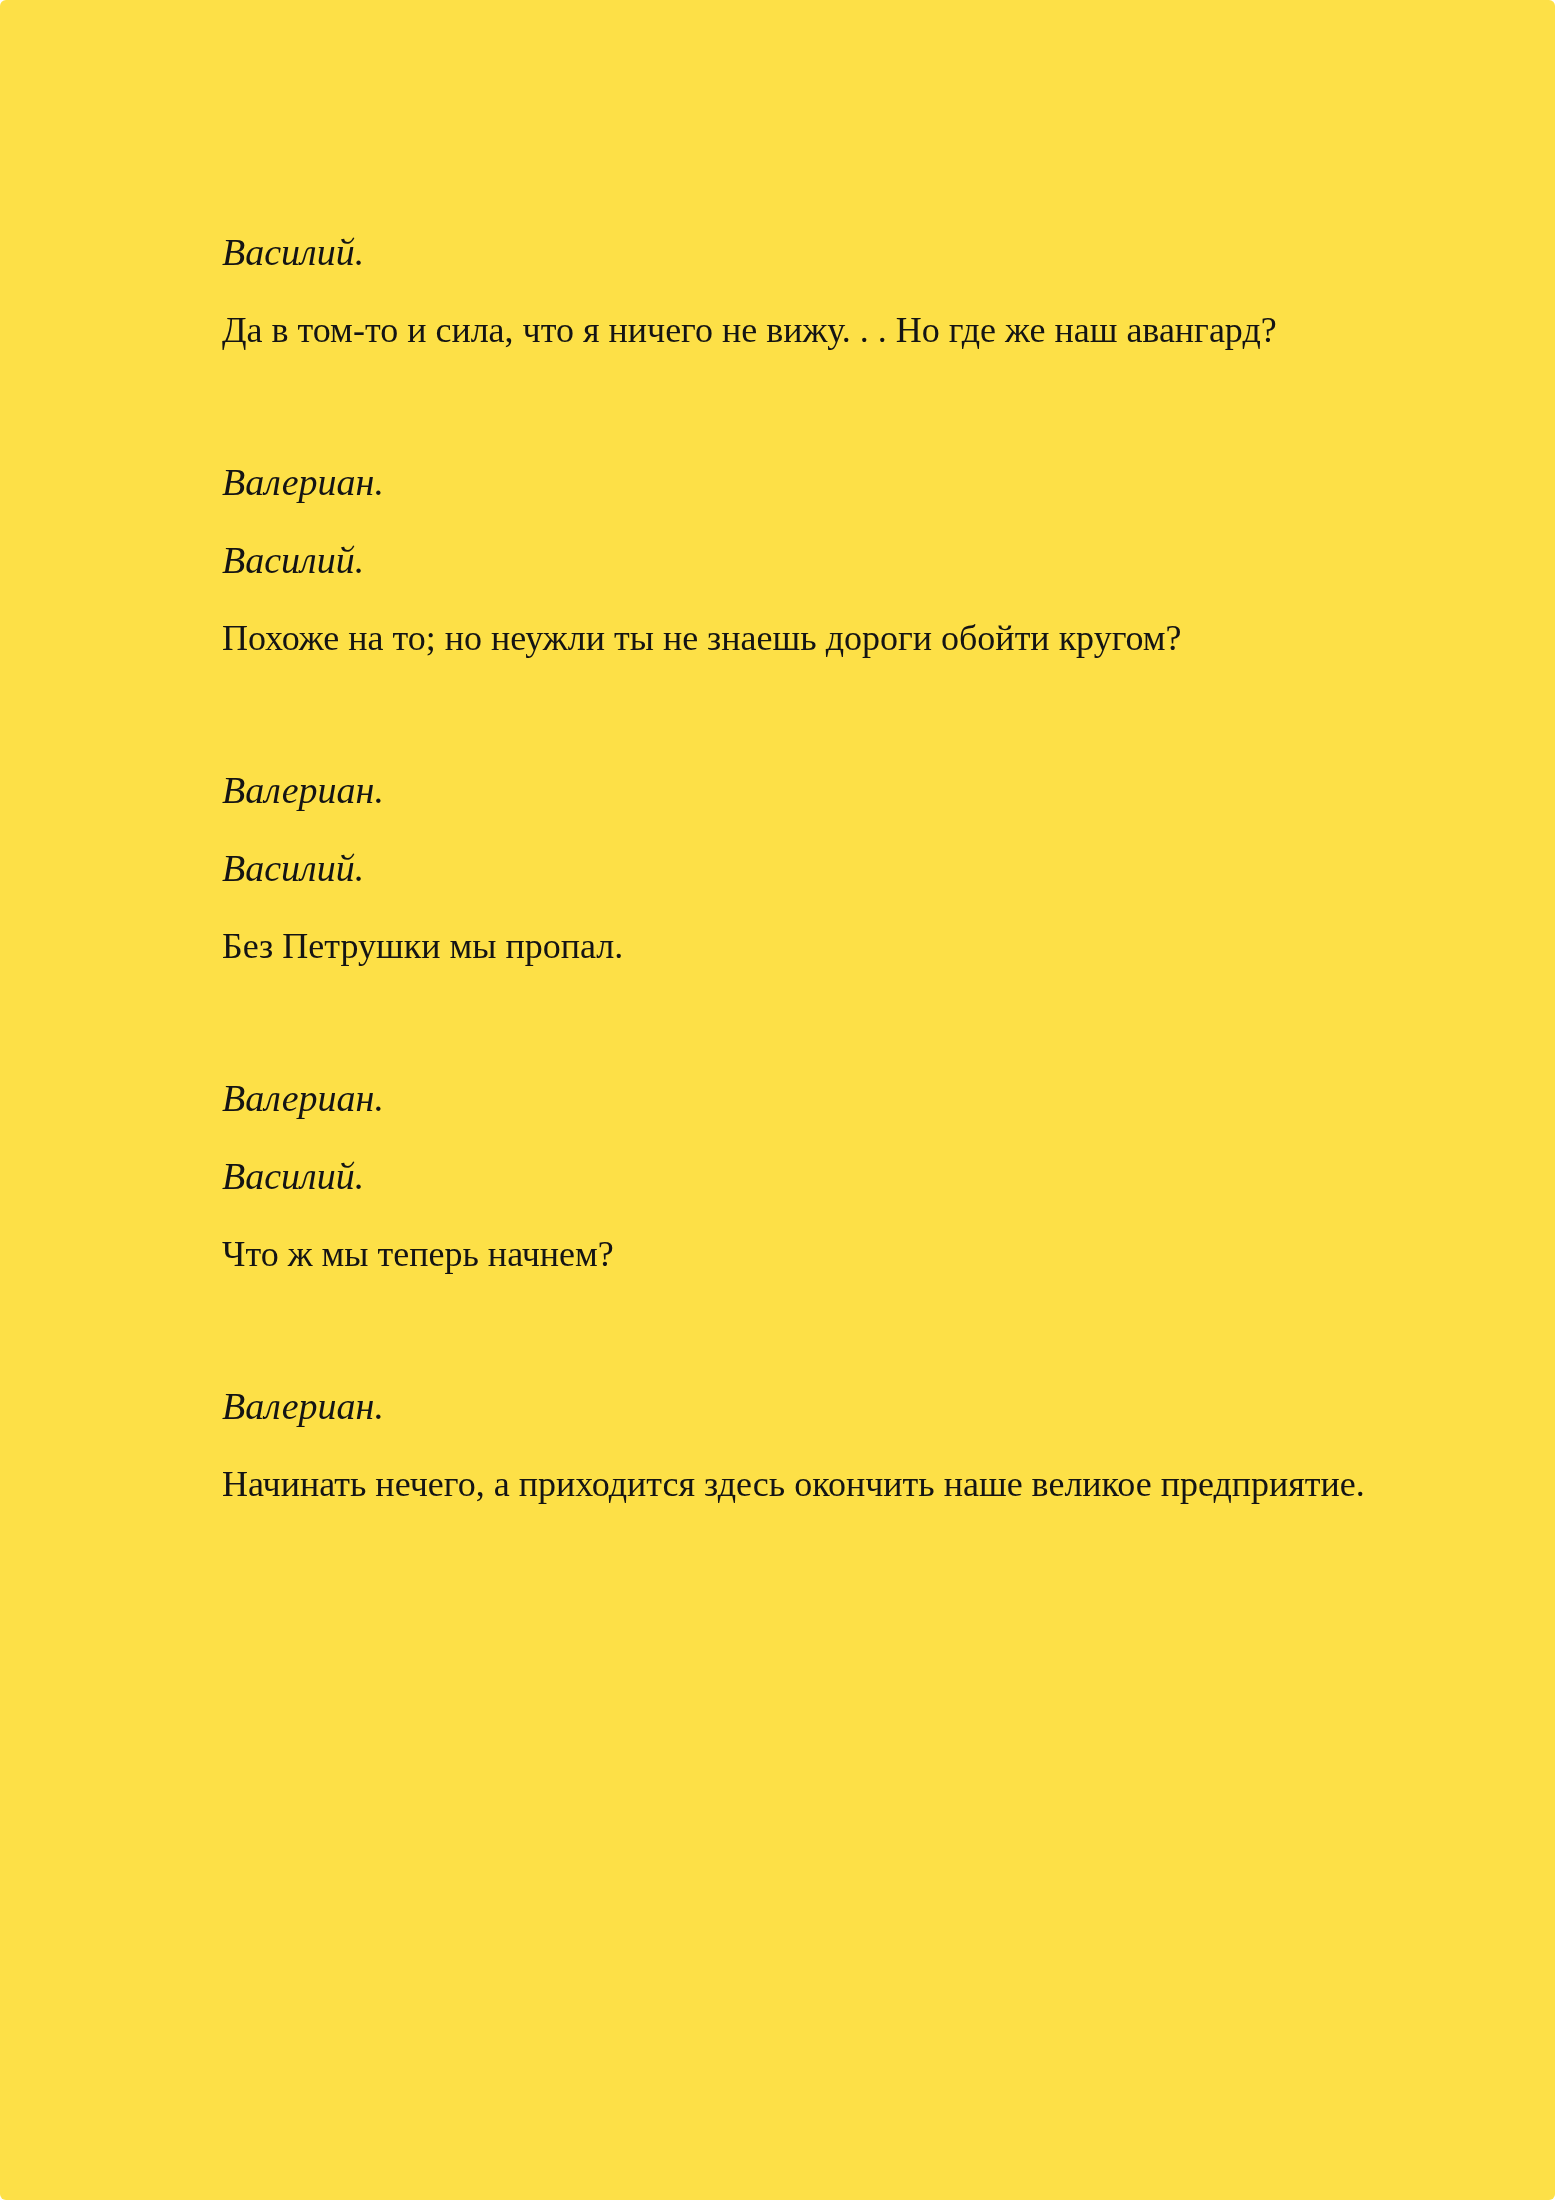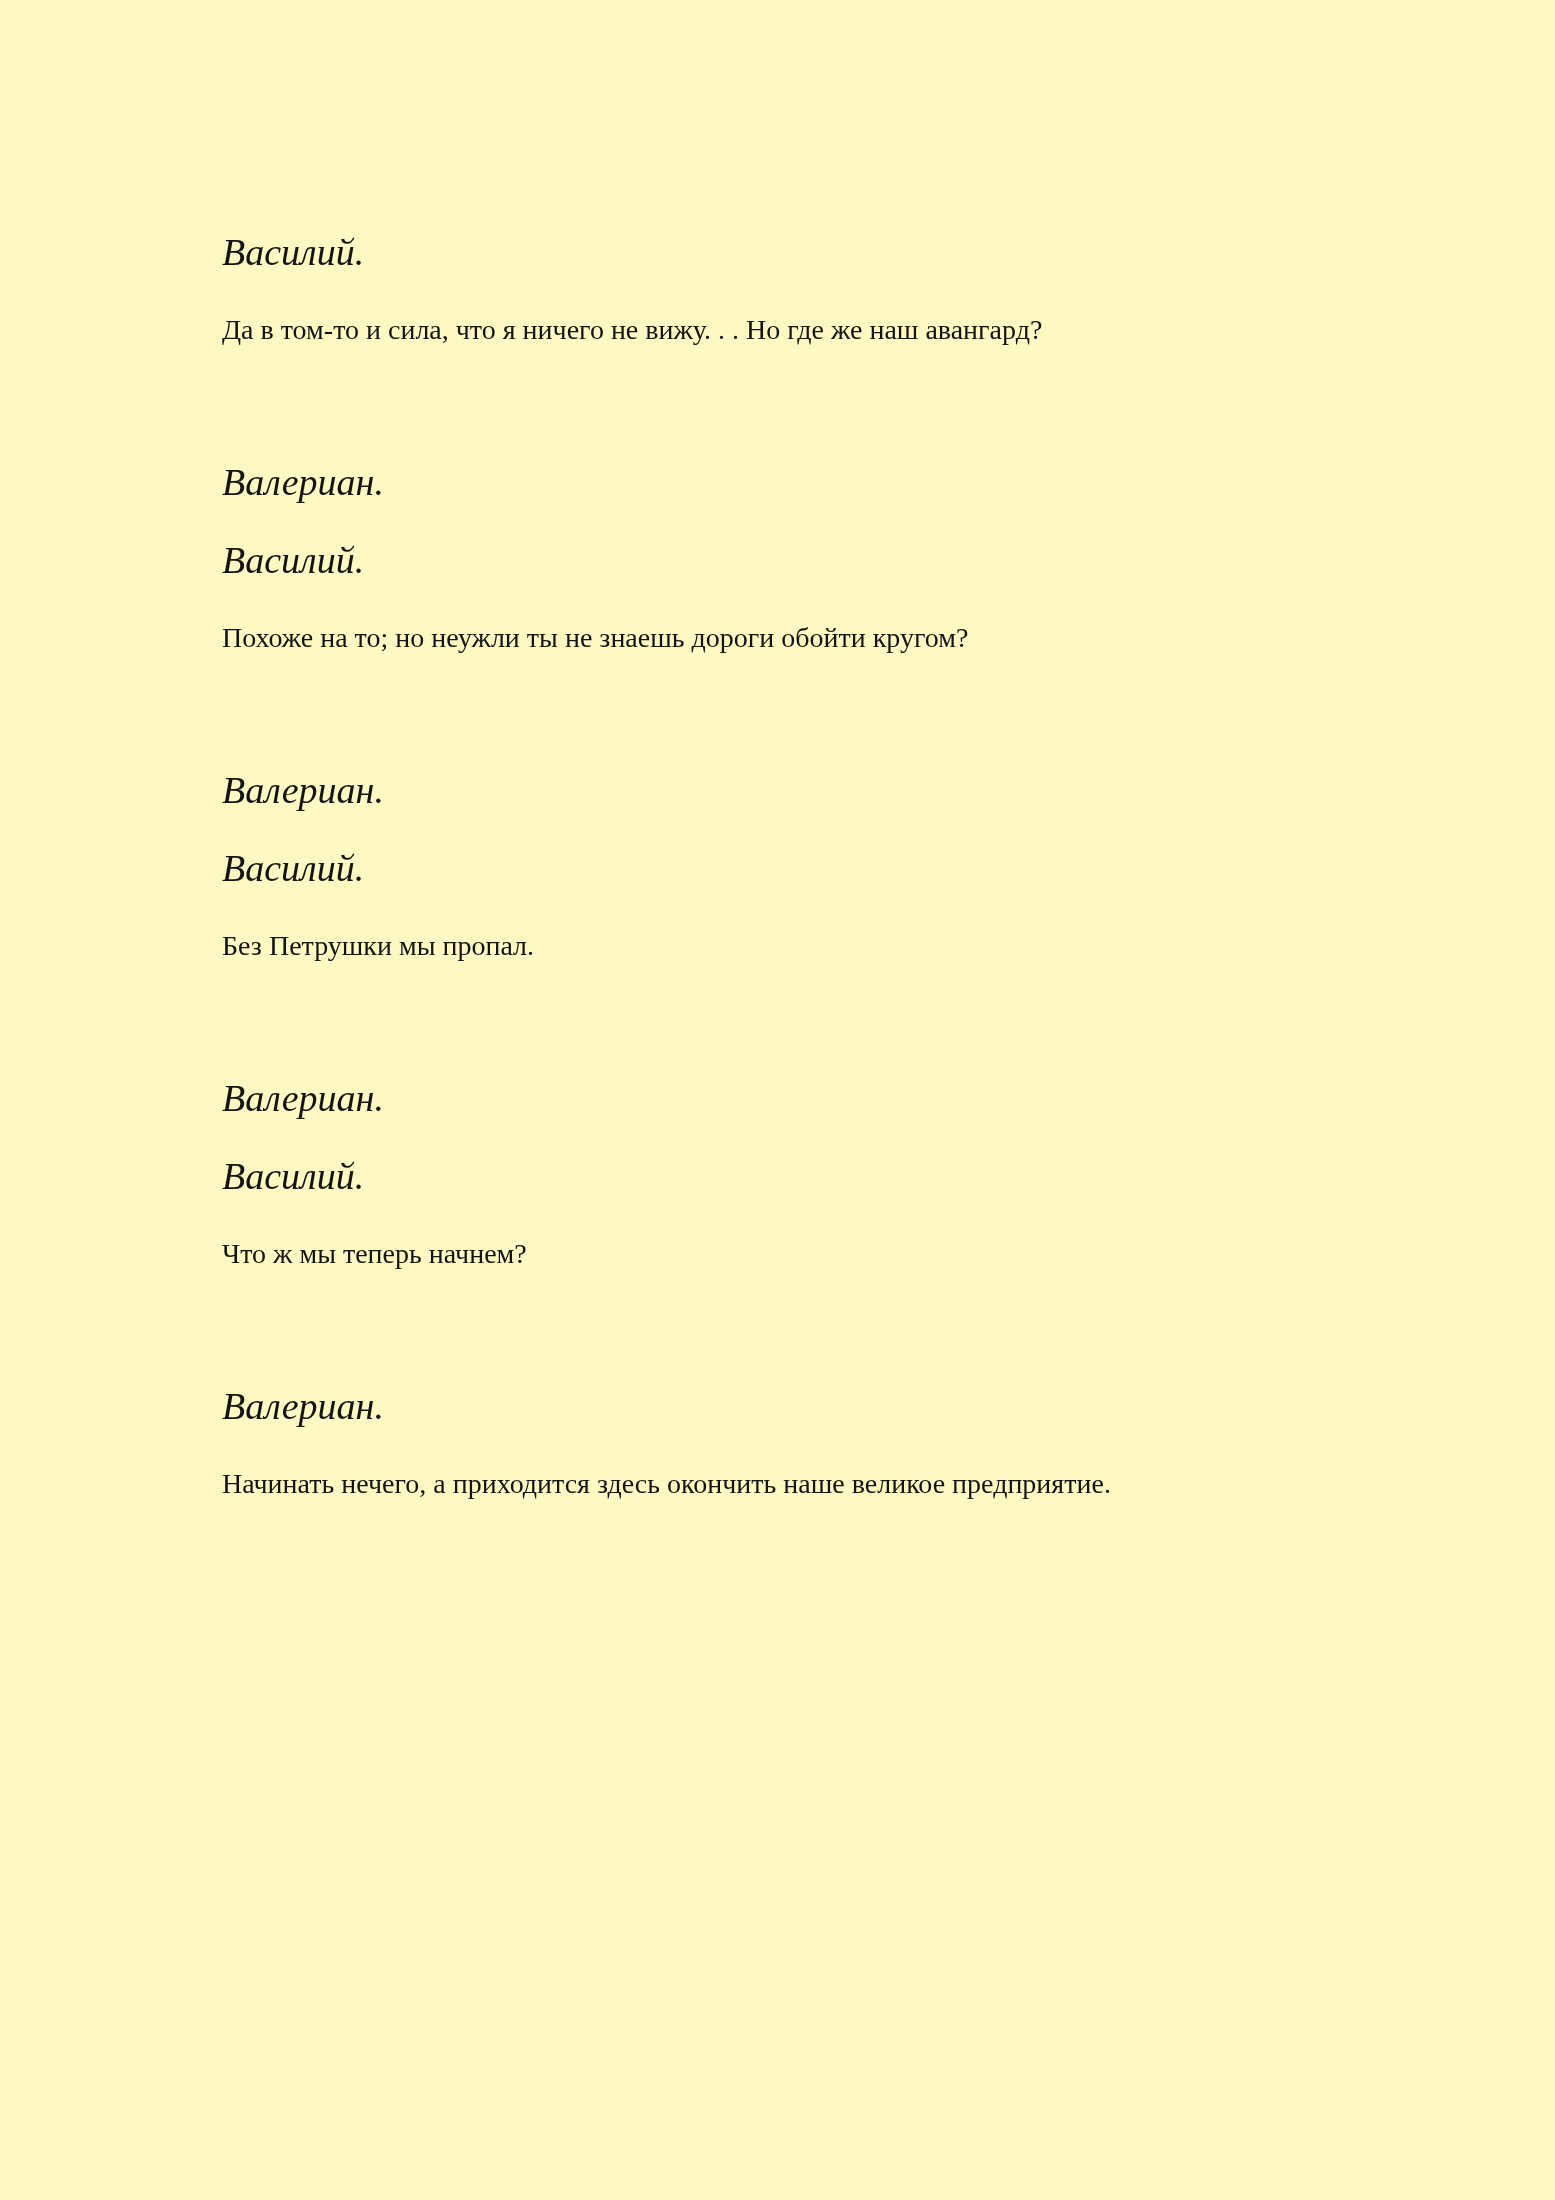--- a/index.html
+++ b/index.html
@@ -6,37 +6,38 @@
   html, body {
     margin: 0;
     padding: 0;
     background: #ffffff;
   }
   .page {
     position: relative;
     width: 1555px;
     height: 2200px;
     box-sizing: border-box;
-    background: #fef9c3;
+    background: #fde047;
     color: #141414;
     padding: 226px 115px 0 222px;
     overflow: hidden;
     font-family: "Liberation Serif", "DejaVu Serif", serif;
+    border-radius: 6px;
   }
   .dialogue-block {
     margin: 0;
   }
   .speaker {
     font-size: 38px;
     line-height: 52px;
     font-style: italic;
     margin: 0 0 26px 0;
   }
   .speech {
-    font-size: 28px;
+    font-size: 36px;
     line-height: 52px;
     margin: 0 0 100px 0;
     white-space: pre-line; 
   }
 </style>
 </head>
 <body>
 
 <div class="page">
 

